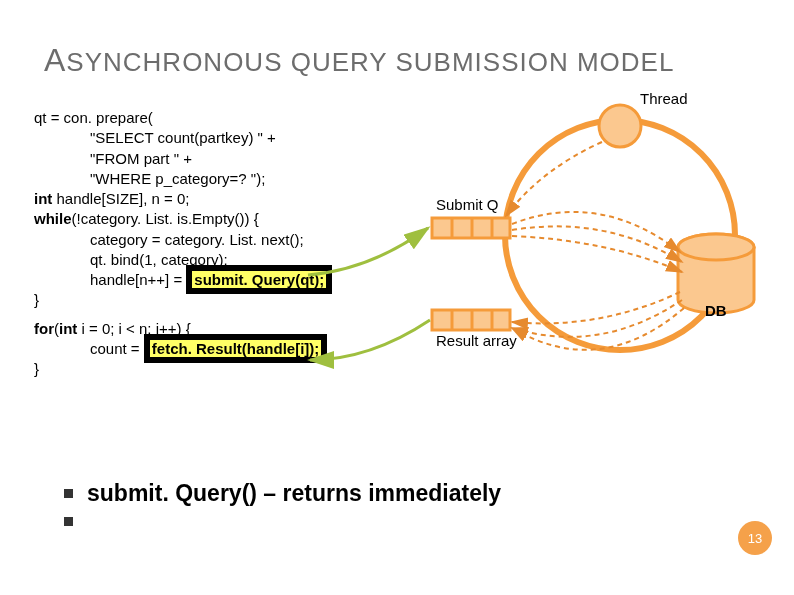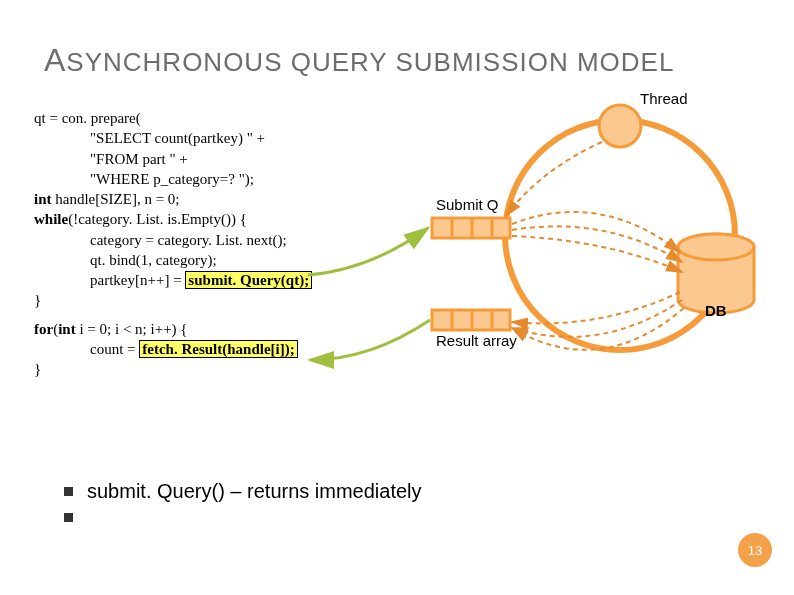--- a/index.html
+++ b/index.html
@@ -23,27 +23,27 @@
     margin-top: 14px;
   }
   .title .bigA { font-size: 32px; }
   .code-block {
     position: absolute;
     top: 108px;
     left: 34px;
     font-size: 15px;
     line-height: 1.35;
     color: #000;
-    font-family: Liberation Serif, serif;
+    font-family: Liberation Sans, sans-serif;
   }
   .code-block .bold { font-weight: 700; }
   .code-block .ind1 { padding-left: 56px; }
   .hl {
     background: #ffff66;
-    border: 1px solid #000000;
+    border: 6px solid #000000;
     padding: 0 2px;
   }
   .svg-layer {
     position: absolute;
     top: 0; left: 0;
     width: 794px; height: 595px;
     pointer-events: none;
   }
   .label {
     position: absolute;
@@ -59,27 +59,28 @@
     display: flex;
     align-items: center;
     gap: 14px;
     margin-bottom: 10px;
   }
   .bullets .sq {
     width: 9px; height: 9px;
     background: #333;
   }
   .bullets .txt {
-    font-size: 20px;
+    font-size: 23px;
     color: #000;
+    font-weight: bold;
   }
   .pagenum {
     position: absolute;
     right: 22px;
-    bottom: 28px;
+    bottom: 40px;
     width: 34px; height: 34px;
     border-radius: 50%;
     background: #f5a14a;
     color: #fff;
     font-size: 13px;
     display: flex;
     align-items: center;
     justify-content: center;
   }
 </style>
@@ -92,21 +93,21 @@
 
 <div class="code-block">
   <div><span>qt = con. prepare(</span></div>
   <div class="ind1"><span>"SELECT count(partkey) " +</span></div>
   <div class="ind1"><span>"FROM part " +</span></div>
   <div class="ind1"><span>"WHERE p_category=? ");</span></div>
   <div><span class="bold">int</span><span> handle[SIZE], n = 0;</span></div>
   <div><span class="bold">while</span><span>(!category. List. is.Empty()) {</span></div>
   <div class="ind1"><span>category = category. List. next();</span></div>
   <div class="ind1"><span>qt. bind(1, category);</span></div>
-  <div class="ind1"><span>partkey[n++] = </span><span class="hl bold">submit. Query(qt);</span></div>
+  <div class="ind1"><span>handle[n++] = </span><span class="hl bold">submit. Query(qt);</span></div>
   <div><span>}</span></div>
   <div style="height:8px"></div>
   <div><span class="bold">for</span><span>(</span><span class="bold">int</span><span> i = 0; i &lt; n; i++) {</span></div>
   <div class="ind1"><span>count = </span><span class="hl bold">fetch. Result(handle[i]);</span></div>
   <div><span>}</span></div>
 </div>
 
 <svg class="svg-layer" viewBox="0 0 794 595">
   <defs>
     <marker id="arrOrange" markerWidth="10" markerHeight="10" refX="8" refY="3" orient="auto">

